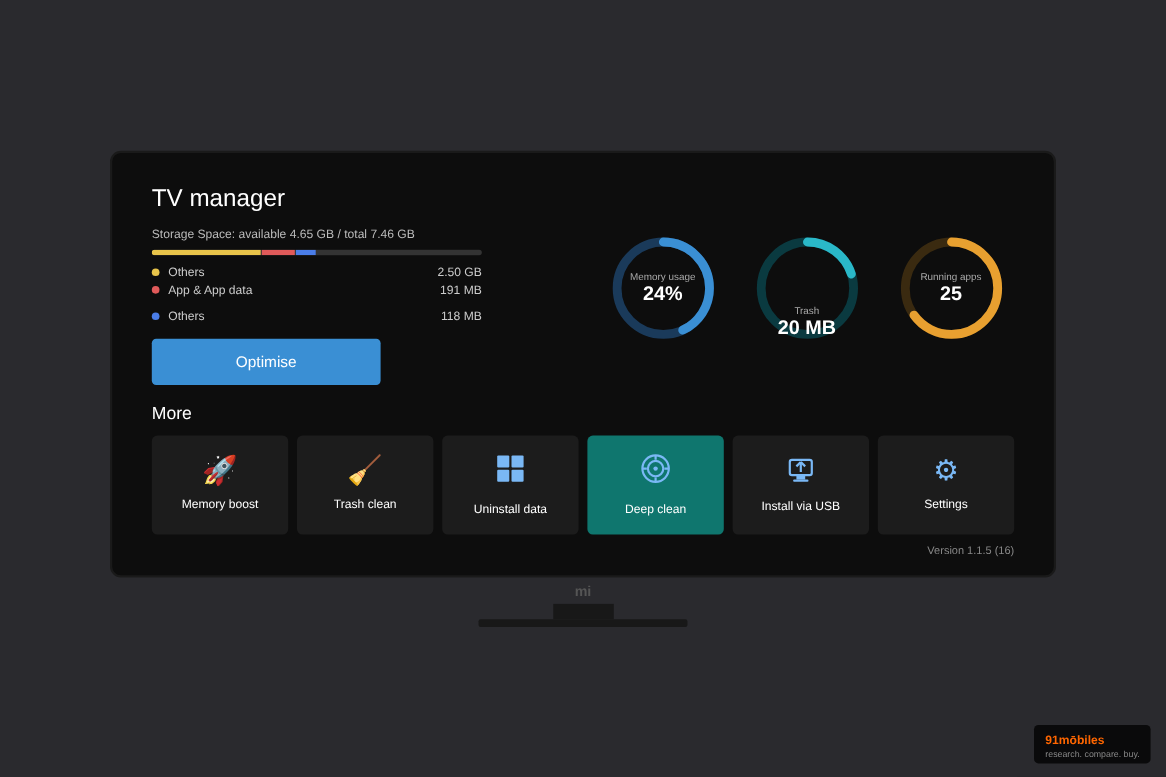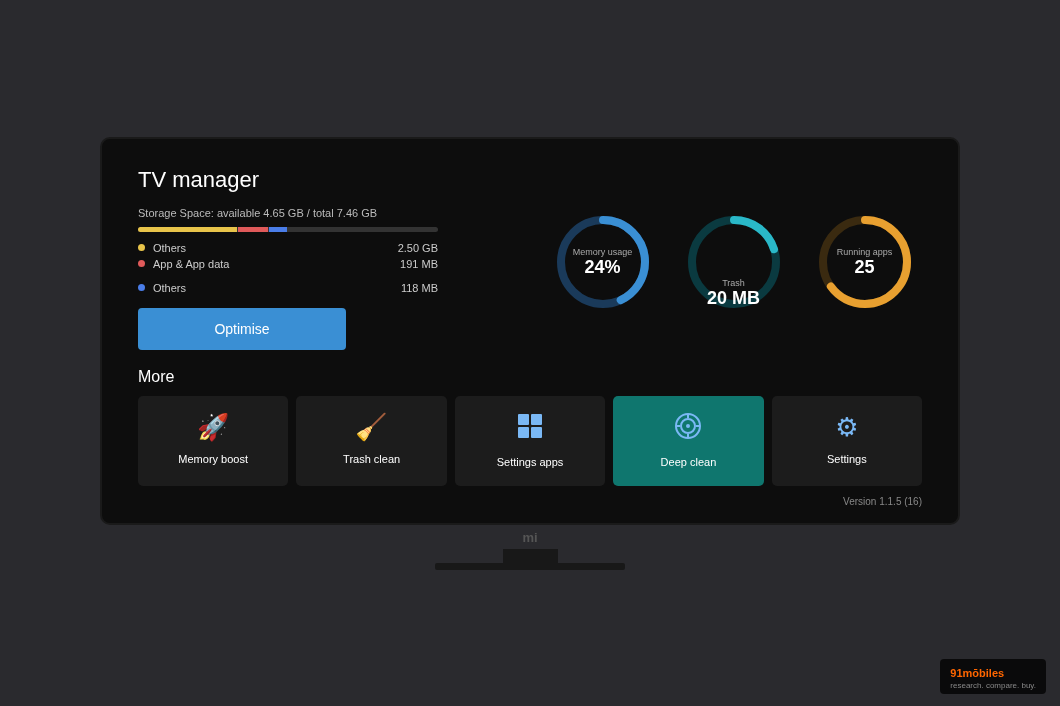--- a/index.html
+++ b/index.html
@@ -117,38 +117,51 @@
 
           <div style="flex:1; background:#1c1c1c; border-radius:5px; padding:16px 8px 12px; display:flex; flex-direction:column; align-items:center; gap:10px; cursor:pointer; min-height:90px;">
             <div style="font-size:24px; color:#7ab8f5;">
               <svg width="28" height="28" viewBox="0 0 28 28" fill="none">
                 <rect x="2" y="2" width="11" height="11" rx="1" fill="#7ab8f5"></rect>
                 <rect x="15" y="2" width="11" height="11" rx="1" fill="#7ab8f5"></rect>
                 <rect x="2" y="15" width="11" height="11" rx="1" fill="#7ab8f5"></rect>
                 <rect x="15" y="15" width="11" height="11" rx="1" fill="#7ab8f5"></rect>
               </svg>
             </div>
-            <div style="color:#ffffff; font-size:11px; text-align:center;">Settings apps</div>
+            <div style="color:#ffffff; font-size:11px; text-align:center;">Uninstall data</div>
           </div>
 
           <div style="flex:1; background:#0f766e; border-radius:5px; padding:16px 8px 12px; display:flex; flex-direction:column; align-items:center; gap:10px; cursor:pointer; min-height:90px;">
             <div style="font-size:24px; color:#7ab8f5;">
               <svg width="28" height="28" viewBox="0 0 28 28" fill="none">
                 <circle cx="14" cy="14" r="12" stroke="#7ab8f5" stroke-width="2"></circle>
                 <circle cx="14" cy="14" r="7" stroke="#7ab8f5" stroke-width="2"></circle>
                 <circle cx="14" cy="14" r="2" fill="#7ab8f5"></circle>
                 <line x1="14" y1="2" x2="14" y2="6" stroke="#7ab8f5" stroke-width="2"></line>
                 <line x1="14" y1="22" x2="14" y2="26" stroke="#7ab8f5" stroke-width="2"></line>
                 <line x1="2" y1="14" x2="6" y2="14" stroke="#7ab8f5" stroke-width="2"></line>
                 <line x1="22" y1="14" x2="26" y2="14" stroke="#7ab8f5" stroke-width="2"></line>
               </svg>
             </div>
             <div style="color:#ffffff; font-size:11px; text-align:center;">Deep clean</div>
           </div>
 
+          <div style="flex:1; background:#1c1c1c; border-radius:5px; padding:16px 8px 12px; display:flex; flex-direction:column; align-items:center; gap:10px; cursor:pointer; min-height:90px;">
+            <div style="color:#7ab8f5;">
+              <svg width="28" height="28" viewBox="0 0 28 28" fill="none">
+                <rect x="4" y="6" width="20" height="14" rx="2" stroke="#7ab8f5" stroke-width="2"></rect>
+                <rect x="10" y="20" width="8" height="4" fill="#7ab8f5"></rect>
+                <rect x="7" y="24" width="14" height="2" rx="1" fill="#7ab8f5"></rect>
+                <line x1="10" y1="12" x2="14" y2="8" stroke="#7ab8f5" stroke-width="2"></line>
+                <line x1="18" y1="12" x2="14" y2="8" stroke="#7ab8f5" stroke-width="2"></line>
+                <line x1="14" y1="8" x2="14" y2="17" stroke="#7ab8f5" stroke-width="2"></line>
+              </svg>
+            </div>
+            <div style="color:#ffffff; font-size:11px; text-align:center;">Install via USB</div>
+          </div>
 
           <div style="flex:1; background:#1c1c1c; border-radius:5px; padding:16px 8px 12px; display:flex; flex-direction:column; align-items:center; gap:10px; cursor:pointer; min-height:90px;">
             <div style="color:#7ab8f5; font-size:26px;">⚙</div>
             <div style="color:#ffffff; font-size:11px; text-align:center;">Settings</div>
           </div>
 
         </div>
       </div>
 
       <div style="display:flex; justify-content:space-between; align-items:center; margin-top:10px;">

